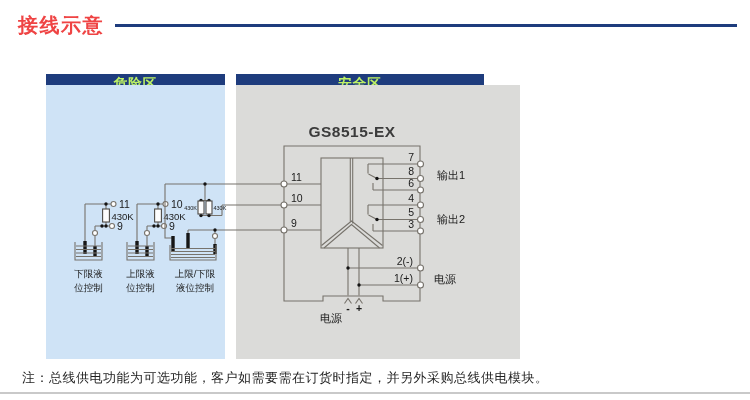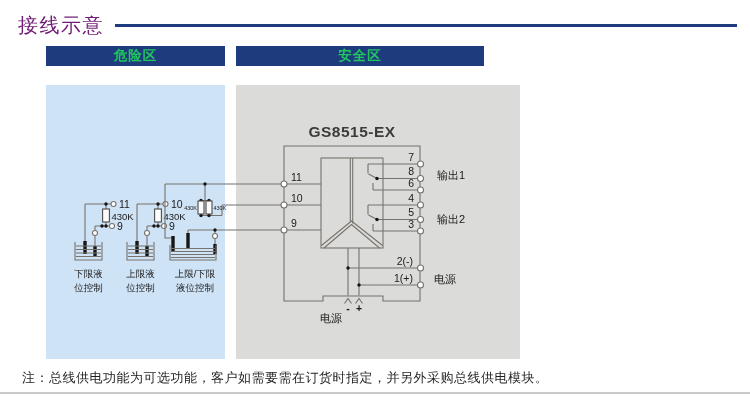--- a/index.html
+++ b/index.html
@@ -1,20 +1,20 @@
 <!DOCTYPE html>
 <html><head>
 <meta charset="utf-8">
 <style>
   html,body{margin:0;padding:0;width:750px;height:400px;background:#ffffff;overflow:hidden;
     font-family:"Liberation Sans","DejaVu Sans",sans-serif;}
   .abs{position:absolute;}
-  #page-title{left:18px;top:12px;font-size:20px;font-weight:normal;letter-spacing:1.5px;color:#701a75;}
+  #page-title{left:18px;top:12px;font-size:20px;font-weight:bold;letter-spacing:1.5px;color:#ef4444;}
   #title-rule{left:115px;top:24px;width:622px;height:2.5px;background:#1e3c7d;}
-  .zone-header{top:46px;height:20px;background:#1e3c7d;color:#22c55e;font-size:13.5px;font-weight:bold;
+  .zone-header{top:74px;height:20px;background:#1e3c7d;color:#bef264;font-size:13.5px;font-weight:bold;
     letter-spacing:1px;display:flex;align-items:center;justify-content:center;}
   #hdr-hazard{left:46px;width:179px;}
   #hdr-safe{left:236px;width:248px;}
   #bg-hazard{left:46px;top:85px;width:179px;height:274px;background:#cfe3f6;}
   #bg-safe{left:236px;top:85px;width:284px;height:274px;background:#dbdbd9;}
   #diagram{left:0;top:0;width:750px;height:400px;}
   #note{left:22px;top:369px;font-size:13px;letter-spacing:0.5px;color:#1f1f1f;white-space:nowrap;}
   #bottom-rule{left:0;top:392px;width:750px;height:1.5px;background:#c9c9c9;}
   svg text{fill:#1a1a1a;}
   .wire{stroke:#77736c;stroke-width:1.1;fill:none;}

